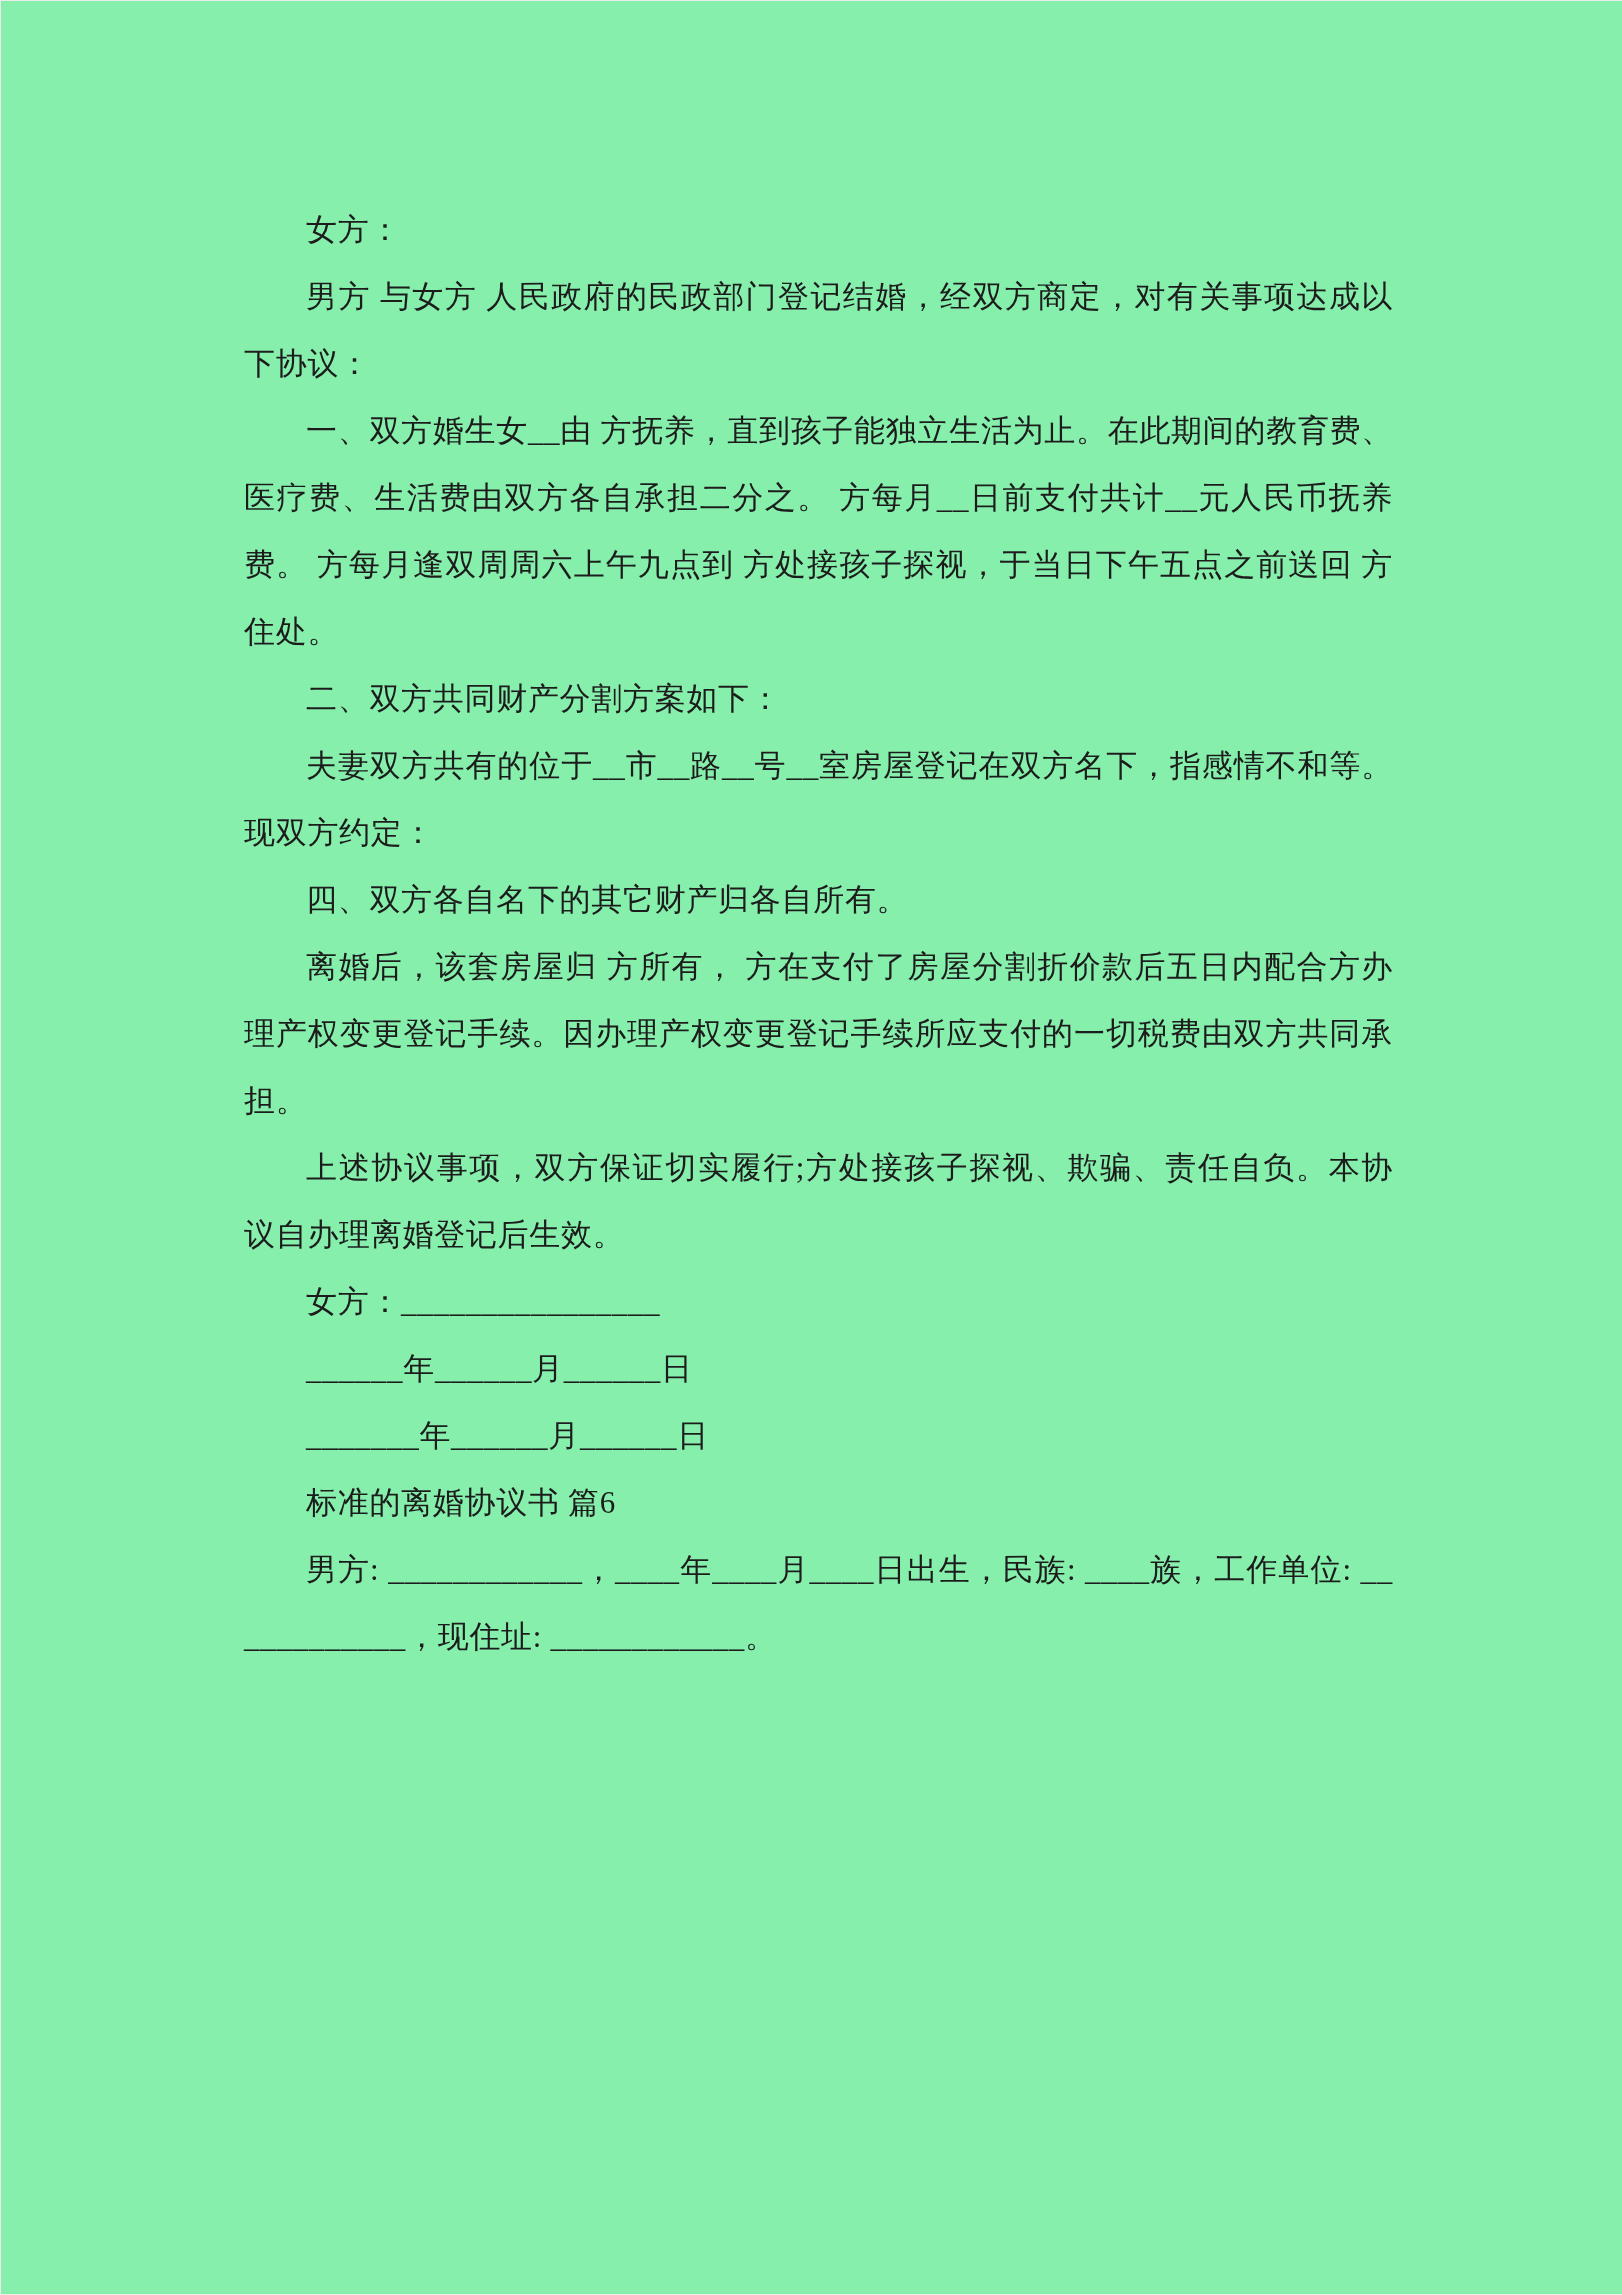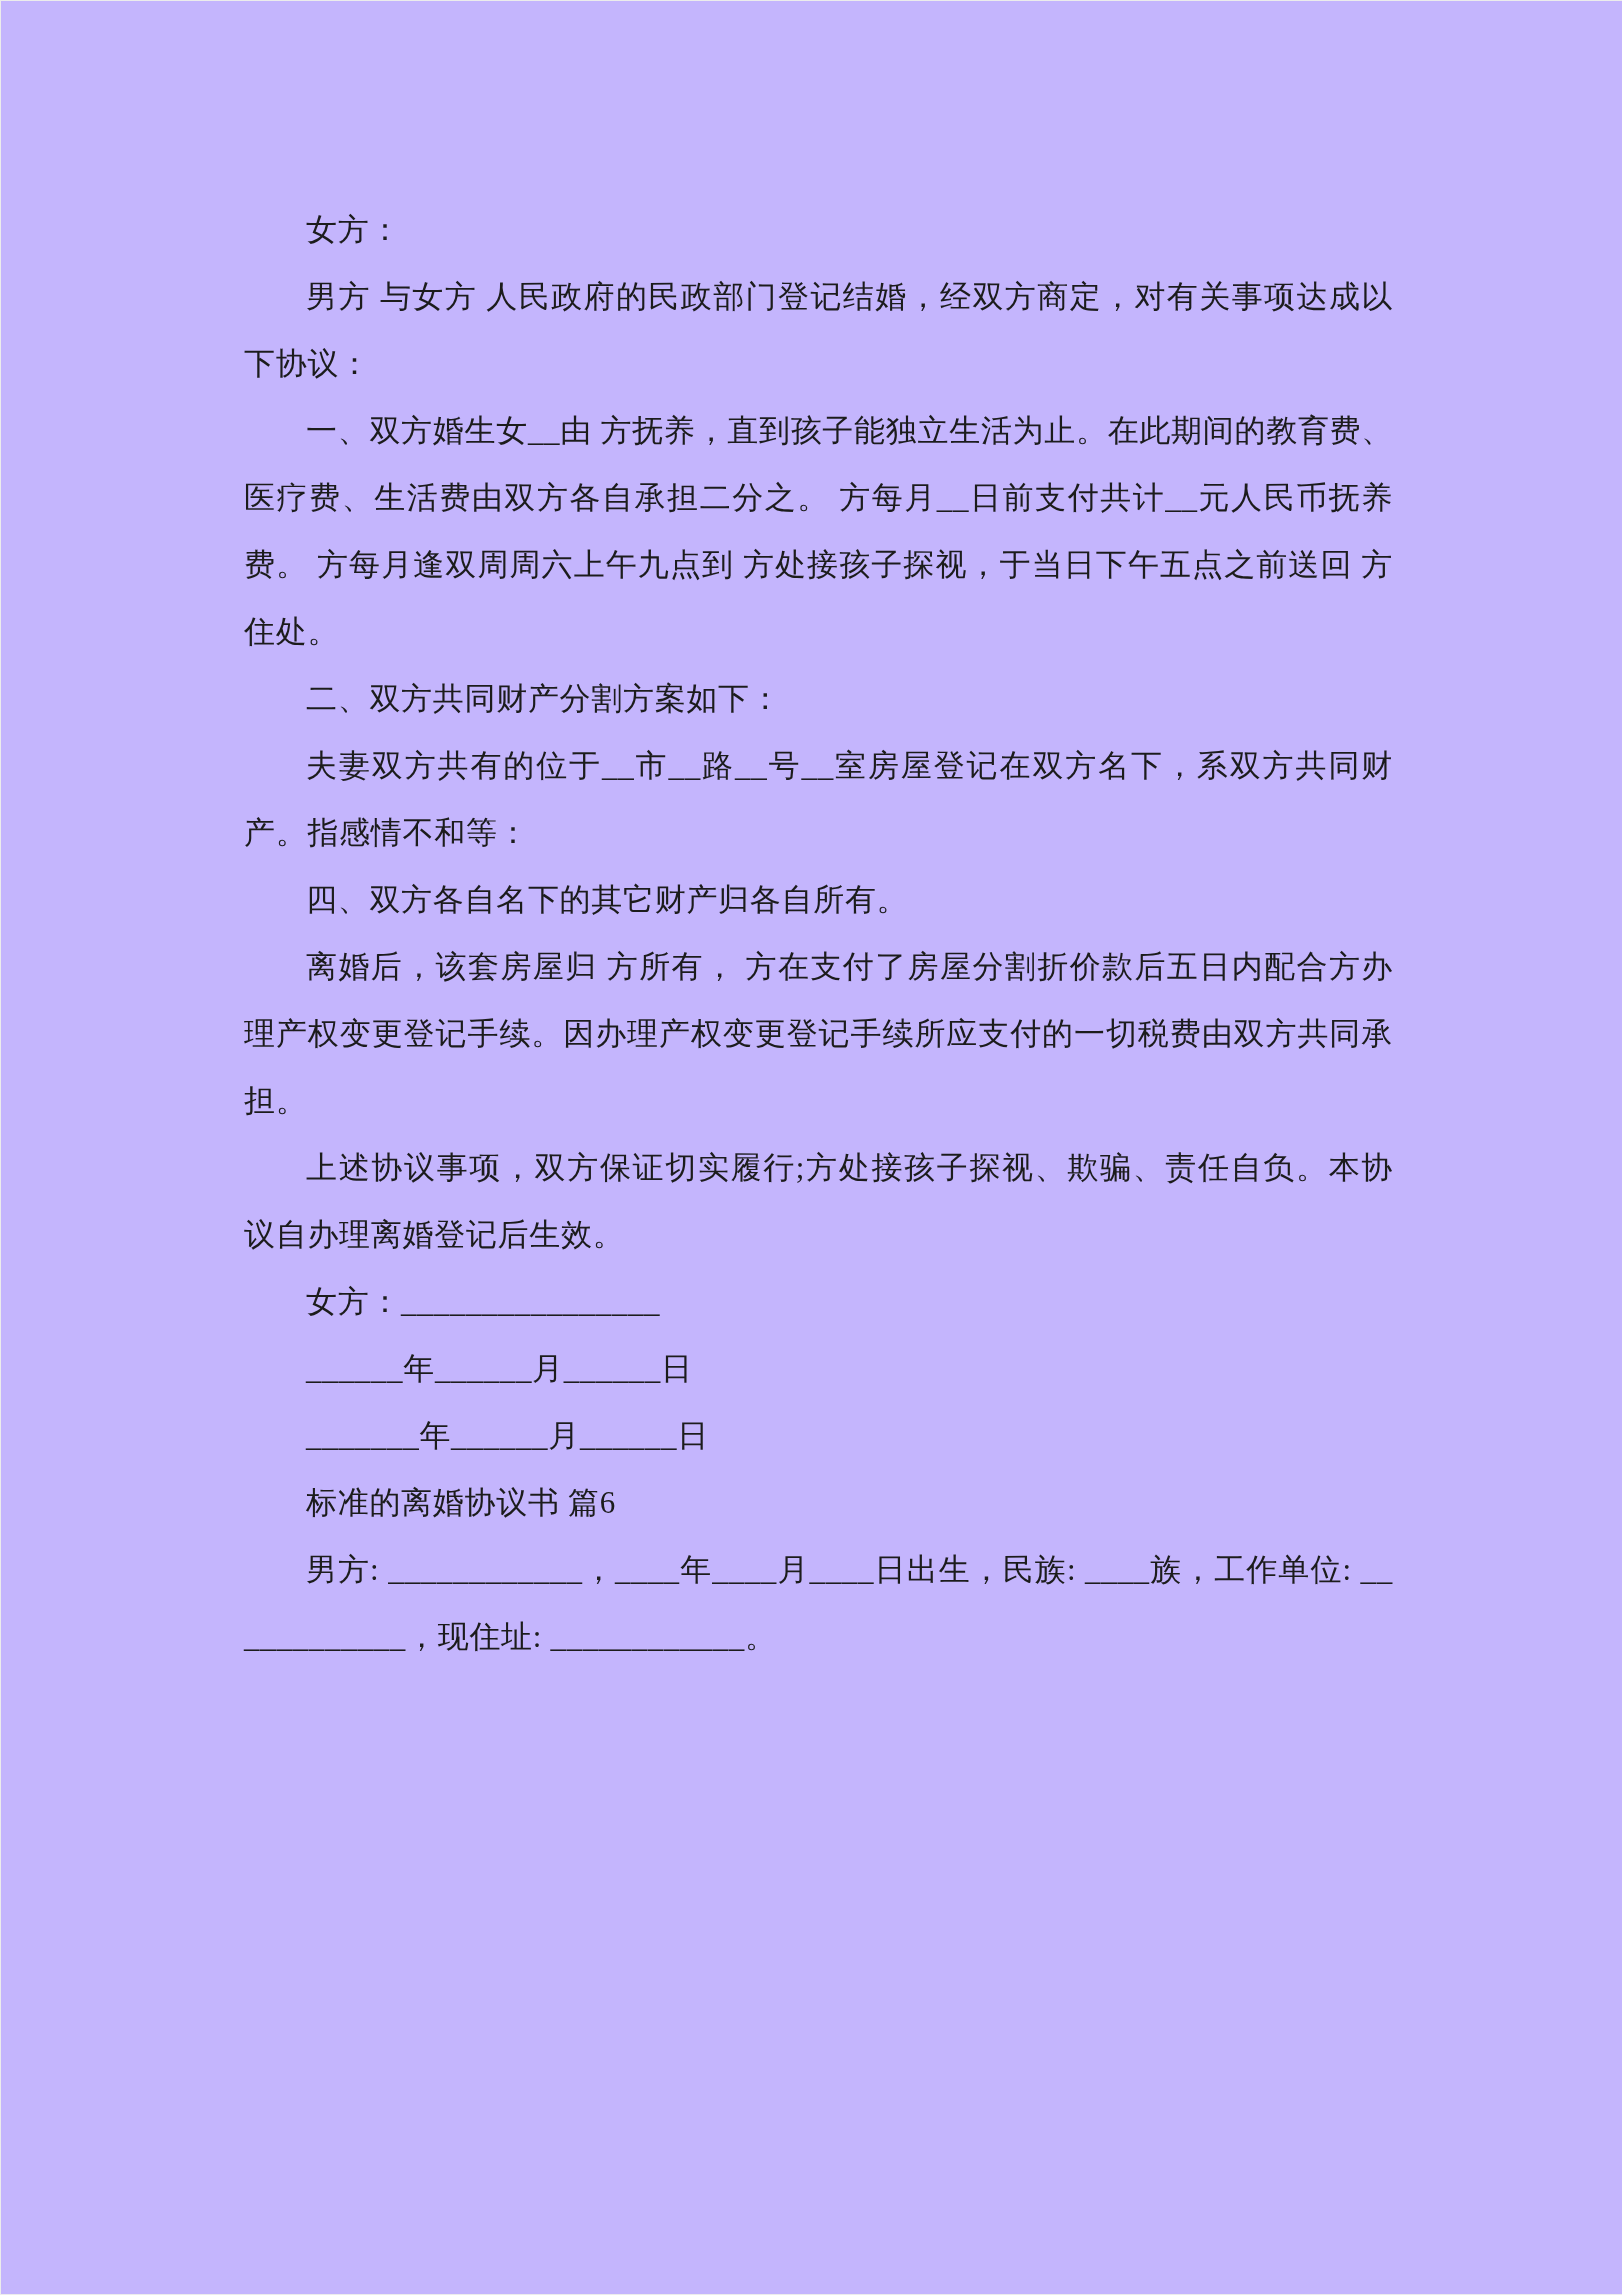--- a/index.html
+++ b/index.html
@@ -5,21 +5,21 @@
   html, body {
     margin: 0;
     padding: 0;
     background: #ffffff;
   }
   .page {
     position: relative;
     width: 1623px;
     height: 2295px;
     box-sizing: border-box;
-    background: #c4b5fd;
+    background: #86efac;
     border: 1.3px solid #ececec;
     padding: 195px 229px 0 243px;
     overflow: hidden;
     font-family: "Liberation Serif", "DejaVu Serif", serif;
   }
   .doc-body {
     width: 100%;
   }
   .para {
     font-size: 31px;
@@ -34,21 +34,21 @@
 </style>
 </head>
 <body>
 
 <div class="page">
   <div class="doc-body">
     <p class="para">女方：</p>
     <p class="para">男方 与女方 人民政府的民政部门登记结婚，经双方商定，对有关事项达成以下协议：</p>
     <p class="para">一、双方婚生女__由 方抚养，直到孩子能独立生活为止。在此期间的教育费、医疗费、生活费由双方各自承担二分之。 方每月__日前支付共计__元人民币抚养费。 方每月逢双周周六上午九点到 方处接孩子探视，于当日下午五点之前送回 方住处。</p>
     <p class="para">二、双方共同财产分割方案如下：</p>
-    <p class="para">夫妻双方共有的位于__市__路__号__室房屋登记在双方名下，系双方共同财产。指感情不和等：</p>
+    <p class="para">夫妻双方共有的位于__市__路__号__室房屋登记在双方名下，指感情不和等。现双方约定：</p>
     <p class="para">四、双方各自名下的其它财产归各自所有。</p>
     <p class="para">离婚后，该套房屋归 方所有， 方在支付了房屋分割折价款后五日内配合方办理产权变更登记手续。因办理产权变更登记手续所应支付的一切税费由双方共同承担。</p>
     <p class="para">上述协议事项，双方保证切实履行;方处接孩子探视、欺骗、责任自负。本协议自办理离婚登记后生效。</p>
     <p class="para">女方：________________</p>
     <p class="para">______年______月______日</p>
     <p class="para">_______年______月______日</p>
     <p class="para">标准的离婚协议书 篇6</p>
     <p class="para">男方: ____________，____年____月____日出生，民族: ____族，工作单位: ____________，现住址: ____________。</p>
   </div>
 </div>

